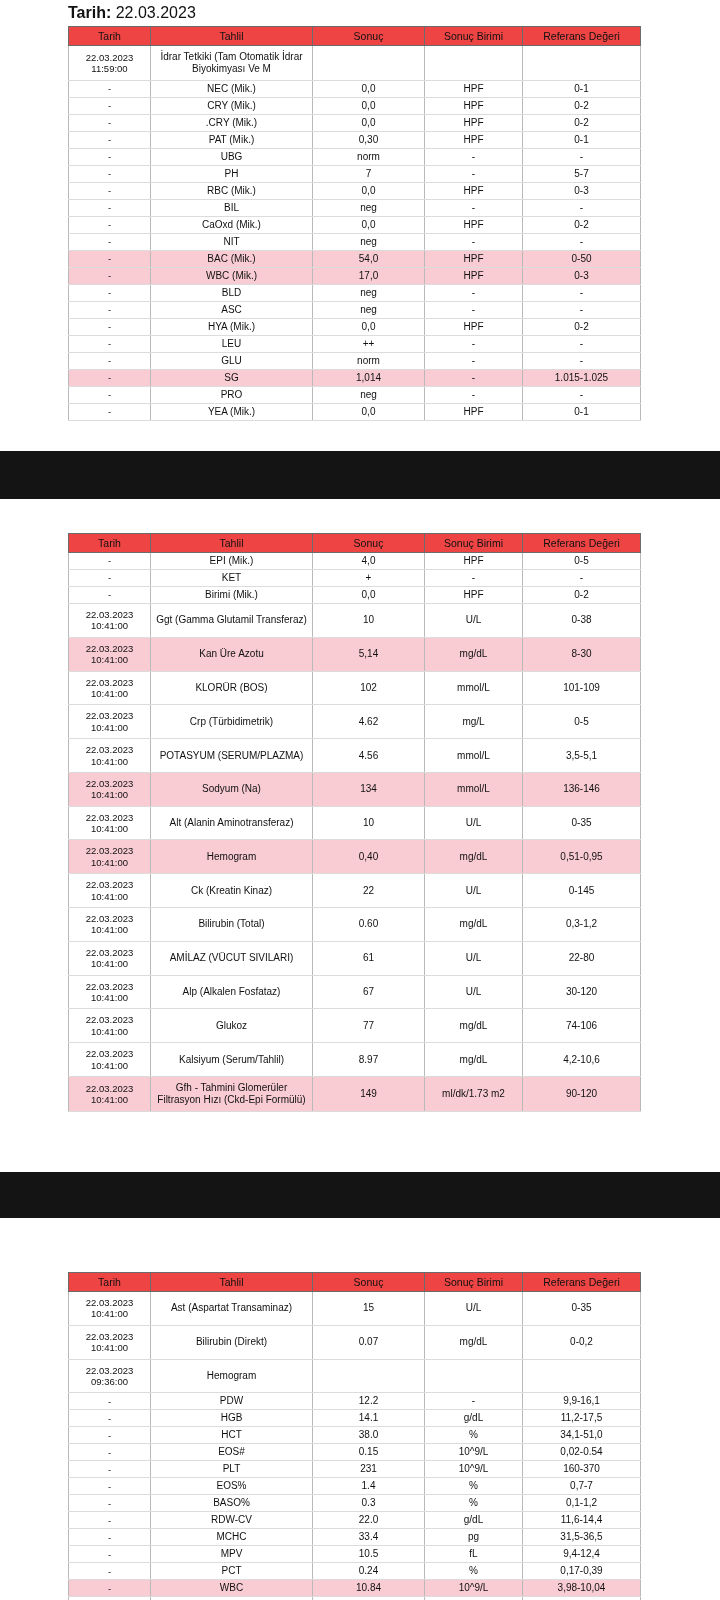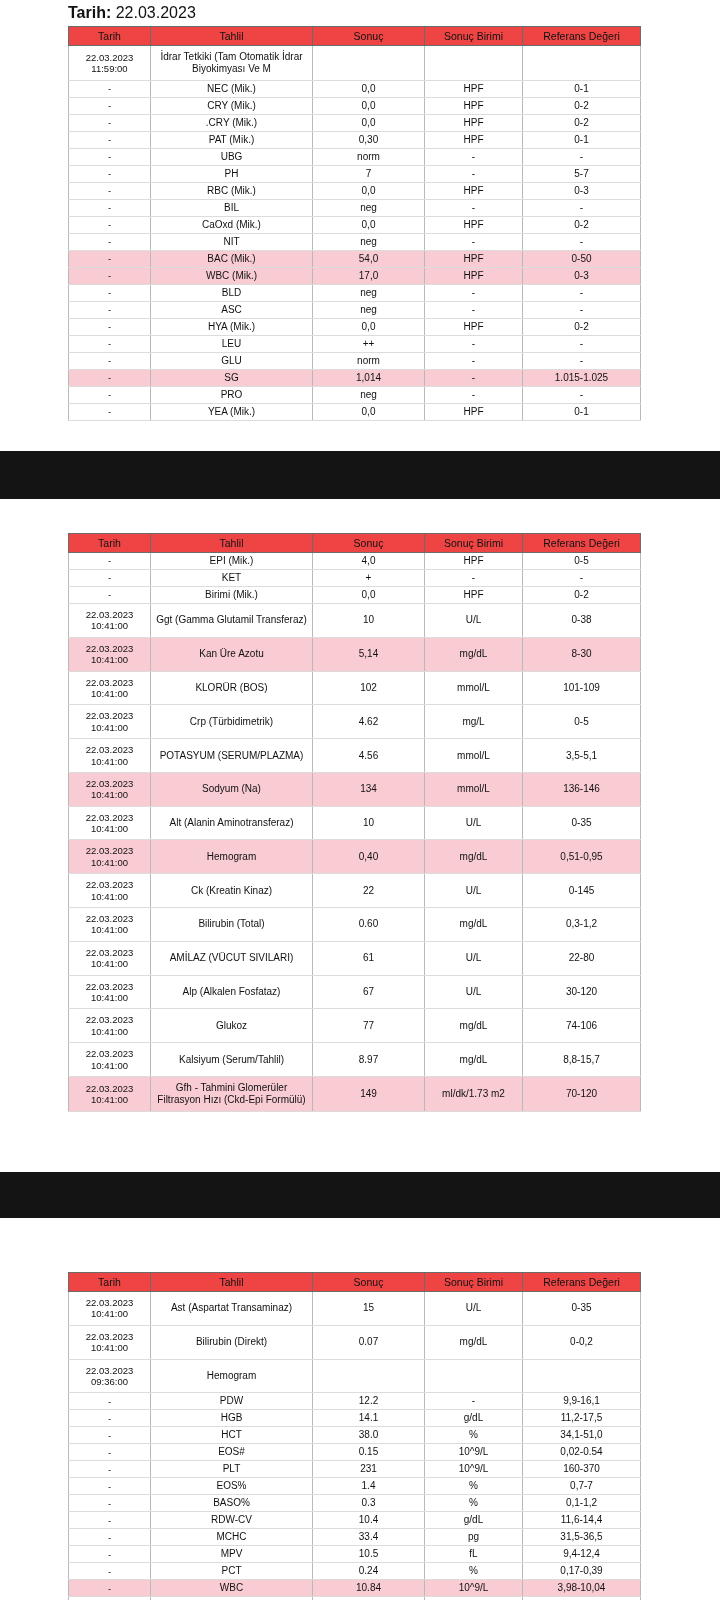--- a/index.html
+++ b/index.html
@@ -414,29 +414,29 @@
             <td>77</td>
             <td>mg/dL</td>
             <td>74-106</td>
           </tr>
           <tr class="tall">
             <td class="date">22.03.2023
 10:41:00</td>
             <td class="test">Kalsiyum (Serum/Tahlil)</td>
             <td>8.97</td>
             <td>mg/dL</td>
-            <td>8,8-15,7</td>
+            <td>4,2-10,6</td>
           </tr>
           <tr class="abnormal tall">
             <td class="date">22.03.2023
 10:41:00</td>
             <td class="test">Gfh - Tahmini Glomerüler Filtrasyon Hızı (Ckd-Epi Formülü)</td>
             <td>149</td>
             <td>ml/dk/1.73 m2</td>
-            <td>70-120</td>
+            <td>90-120</td>
           </tr>
         </tbody>
     </table>
   </div>
 
   <div class="white-gap-3"></div>
   <div class="black-gap gap-2"></div>
   <div class="white-gap-4"></div>
 
   <div class="table-block">
@@ -527,21 +527,21 @@
           <tr>
             <td class="date">-</td>
             <td class="test">BASO%</td>
             <td>0.3</td>
             <td>%</td>
             <td>0,1-1,2</td>
           </tr>
           <tr>
             <td class="date">-</td>
             <td class="test">RDW-CV</td>
-            <td>10.4</td>
+            <td>22.0</td>
             <td>g/dL</td>
             <td>11,6-14,4</td>
           </tr>
           <tr>
             <td class="date">-</td>
             <td class="test">MCHC</td>
             <td>33.4</td>
             <td>pg</td>
             <td>31,5-36,5</td>
           </tr>

